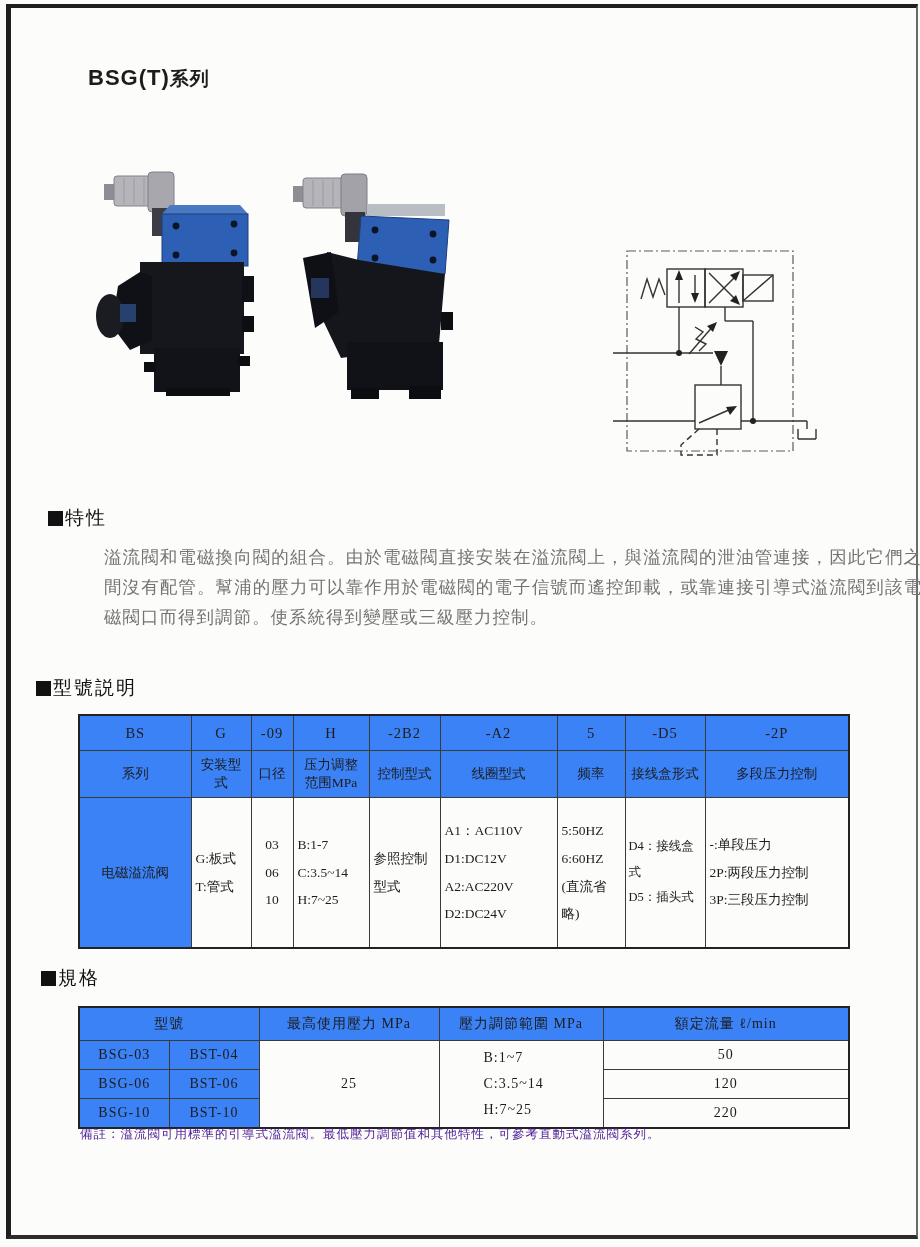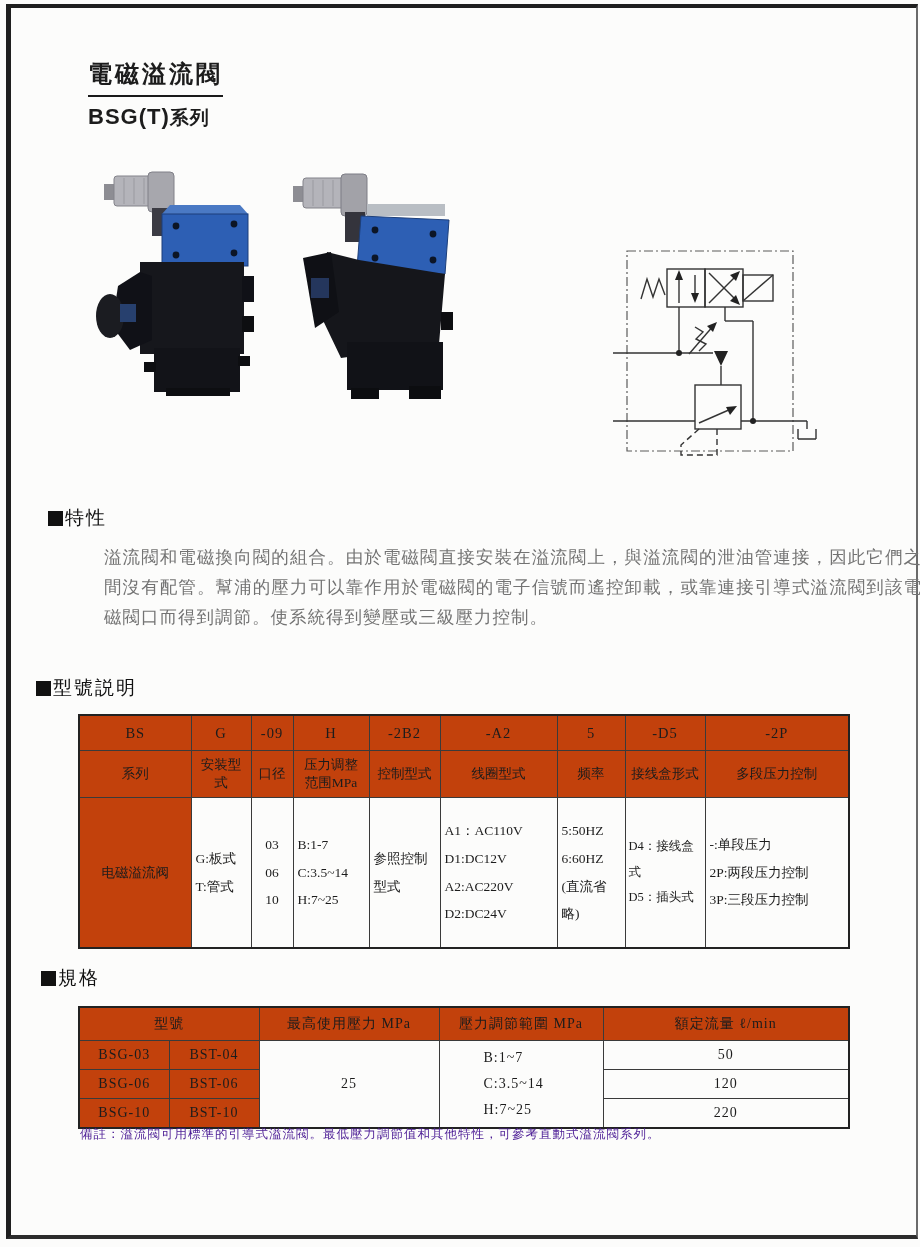--- a/index.html
+++ b/index.html
@@ -36,21 +36,21 @@
   .sq{width:15px;height:15px;background:#111;display:inline-block;margin-right:2px;}
   .features-body{
     position:absolute;left:64px;top:542px;width:818px;
     font-size:17.5px;line-height:30px;text-align:justify;letter-spacing:1px;color:#737373;margin-left:40px;
   }
   
   table{border-collapse:collapse;table-layout:fixed;}
   .model-table{position:absolute;left:78px;top:714px;width:770px;font-size:13.5px;}
   .model-table td{border:1px solid #3a3a3a;padding:2px 4px;vertical-align:middle;}
   .model-table{border:2px solid #222;}
-  .gray{background:#c2410c;}
+  .gray{background:#3b82f6;}
   .code-row td{height:30px;text-align:center;font-size:14.5px;letter-spacing:1px;}
   .label-row td{height:42px;text-align:center;line-height:1.35;}
   .value-row td{height:145px;line-height:2.05;}
   .pre{white-space:pre-line;}
   .tc{text-align:center;}
   .tl{text-align:left;padding-left:6px;margin-top:28px;}
   .spec-table{position:absolute;left:78px;top:1006px;width:770px;font-size:14px;border:2px solid #222;}
   .spec-table td{border:1px solid #3a3a3a;padding:1px 4px;vertical-align:middle;text-align:center;}
   .spec-head td{height:30px;letter-spacing:1px;}
   .spec-row td{height:26px;letter-spacing:1px;}
@@ -63,21 +63,20 @@
   svg .dash{stroke-dasharray:6 4;}
   svg .bnd{stroke:#5a5a5a;stroke-width:1.2;fill:none;stroke-dasharray:9 3 2 3;}
 </style>
 </head>
 <body>
 
 <div class="page">
   <div class="frame"></div>
 
   <div class="title-block">
-    <div class="doc-title">電磁溢流閥</div>
     <div class="doc-subtitle">
       <span class="latin">BSG(T)</span><span class="cjk">系列</span>
     </div>
   </div>
 
   <svg class="photo1" width="172" height="240" viewBox="0 0 172 240">
     <rect x="14" y="26" width="10" height="16" fill="#8d8d93"></rect>
     <rect x="24" y="18" width="44" height="30" rx="3" fill="#b4b4ba" stroke="#83838a"></rect>
     <line x1="34" y1="20" x2="34" y2="46" stroke="#9a9aa0"></line>
     <line x1="44" y1="20" x2="44" y2="46" stroke="#9a9aa0"></line>

